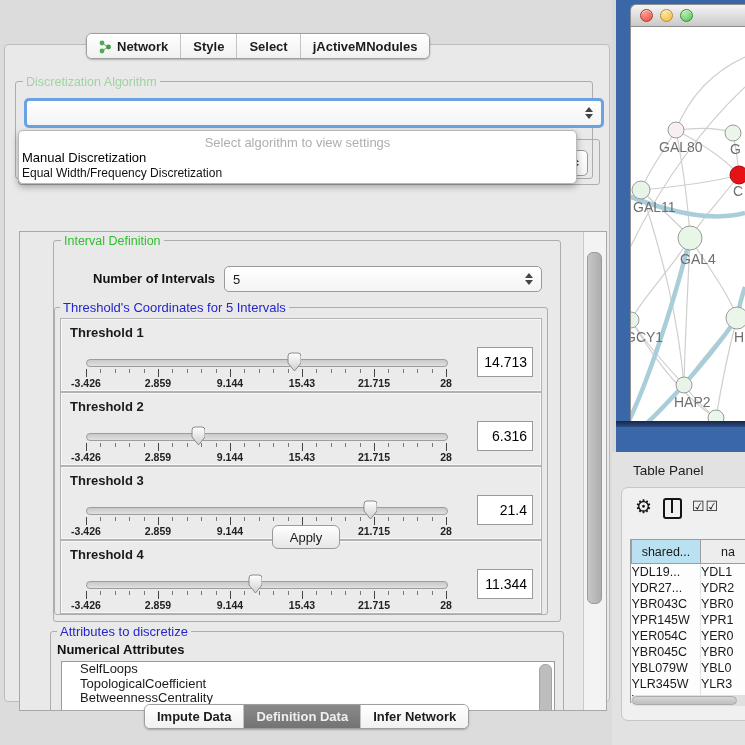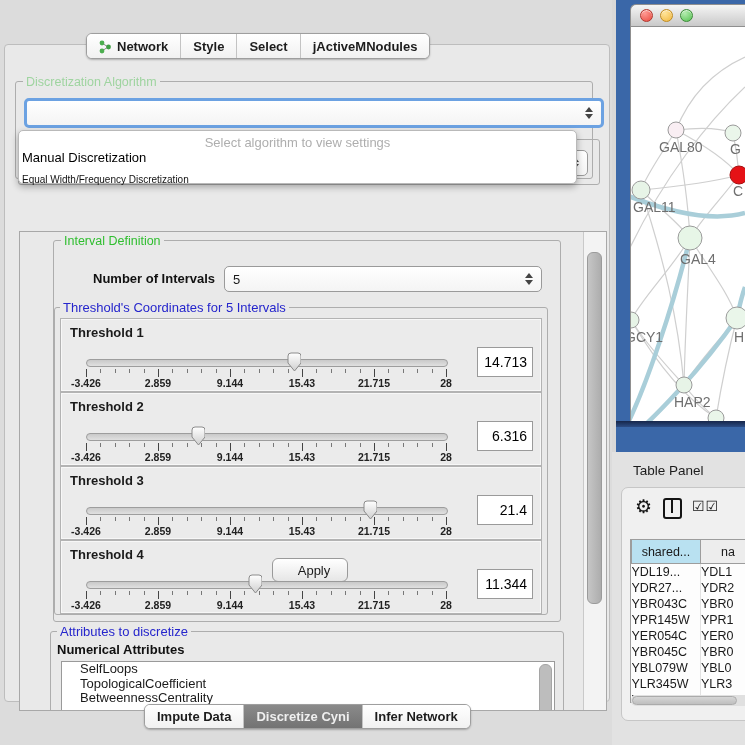--- a/index.html
+++ b/index.html
@@ -39,21 +39,21 @@
   .tri-up{width:0;height:0;border-left:4px solid transparent;border-right:4px solid transparent;
           border-bottom:5px solid #444;}
   .tri-down{width:0;height:0;border-left:4px solid transparent;border-right:4px solid transparent;
             border-top:5px solid #444;}
 
   
   #algo-popup{left:13px;top:85px;width:557px;height:52px;background:#ffffff;
               border:1px solid #b9b9b9;border-radius:5px;box-shadow:0 3px 7px rgba(0,0,0,.3);z-index:30;}
   #popup-hint{position:absolute;left:0;right:0;top:4px;text-align:center;color:#aeaeae;font-size:13px;}
   #popup-opt1{position:absolute;left:3px;top:19px;font-size:13px;font-weight:normal;color:#000;}
-  #popup-opt2{position:absolute;left:3px;top:35px;font-size:10px;color:#111;margin-top:8px;}
+  #popup-opt2{position:absolute;left:3px;top:35px;font-size:12px;color:#111;}
 
   
   #scrollbox{left:14px;top:186px;width:586px;height:478px;border:1px solid #a8a8a8;background:#e9e9e9;overflow:hidden;}
   .vscroll-track{position:absolute;background:#f3f3f3;border-left:1px solid #c9c9c9;}
   .vscroll-thumb{position:absolute;background:linear-gradient(90deg,#c6c6c6,#adadad);
                  border:1px solid #9b9b9b;border-radius:6px;}
 
   
   .thr-box{position:absolute;left:46px;width:480px;height:72px;border:1px solid #b3b3b3;
            background:#ebebeb;box-shadow:inset 0 0 0 1px #f7f7f7;}
@@ -383,29 +383,29 @@
             <div class="attr-item">TopologicalCoefficient</div>
             <div class="attr-item">BetweennessCentrality</div>
             <div id="attr-scroll-thumb"></div>
           </div>
 
         <div class="vscroll-track" style="left:563px;top:0;width:22px;height:478px;">
           <div class="vscroll-thumb" style="left:3px;top:20px;width:13px;height:350px;"></div>
         </div>
       </div>
 
-      <div class="push-btn" style="left:267px;top:513px;width:66px;height:22px;padding-left:8px;">Apply</div>
+      <div class="push-btn" style="left:267px;top:480px;width:66px;height:22px;">Apply</div>
     </div>
 
     <div class="abs seg-bar" id="bottom-tabs" style="left:144px;top:704px;height:23px;">
         <div class="seg">
           <span>Impute Data</span>
         </div>
         <div class="seg active">
-          <span>Discretize Cyni</span>
+          <span>Definition Data</span>
         </div>
         <div class="seg">
           <span>Infer Network</span>
         </div>
       </div>
   </div>
 
   <div id="desktop-blue" class="abs"></div>
 
   <div id="net-titlebar" class="abs">

